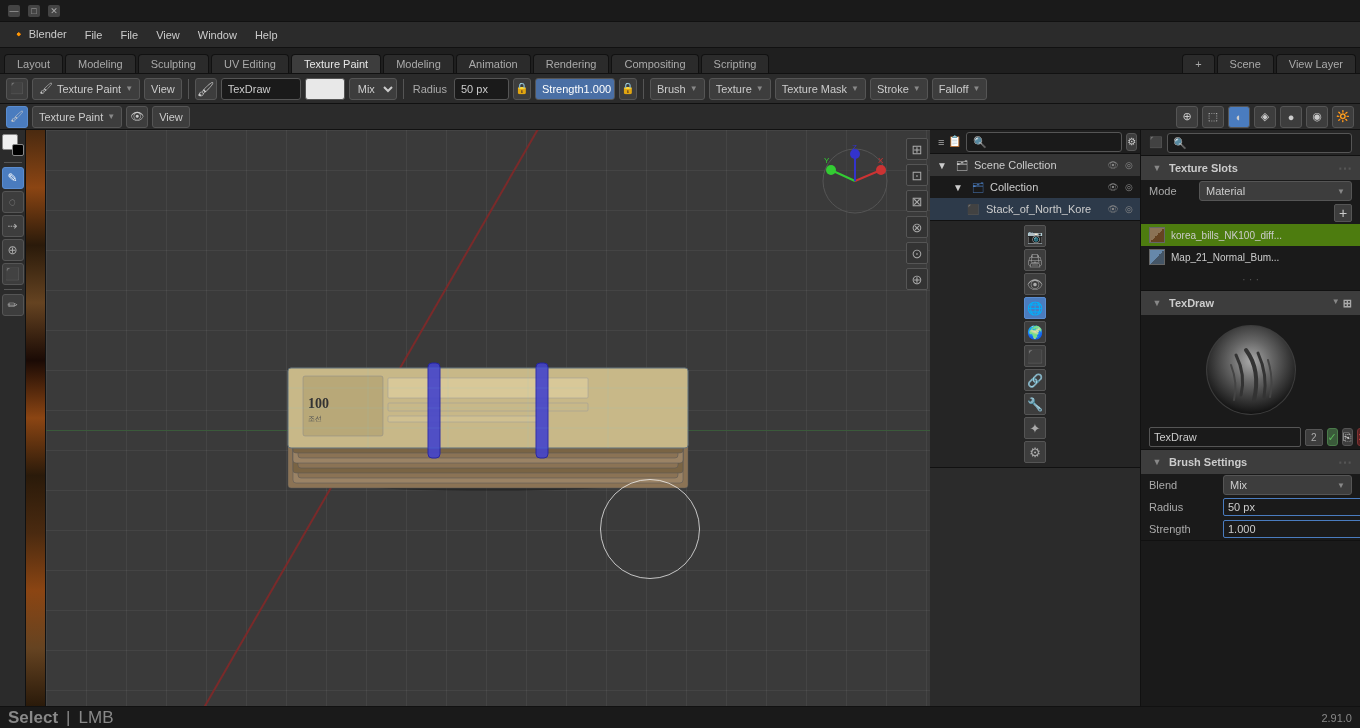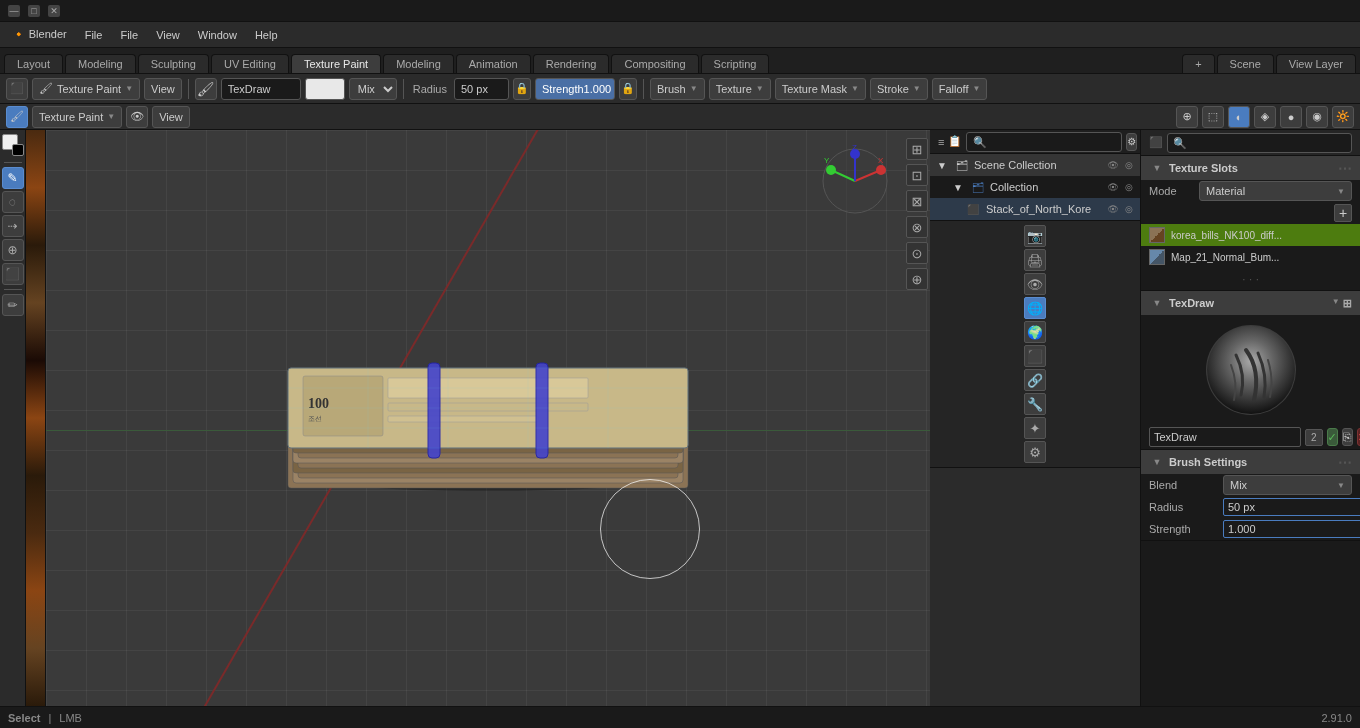--- a/index.html
+++ b/index.html
@@ -380,21 +380,21 @@
     #status-bar {
       height: 22px;
       background: #1a1a1a;
       display: flex;
       align-items: center;
       padding: 0 8px;
       gap: 8px;
       border-top: 1px solid #111;
     }
 
-    .status-item { font-size: 11px; color: #888; }
+    .status-item { font-size: 17px; color: #888; }
     .status-version { margin-left: auto; font-size: 11px; color: #888; }
 
     
     .chevron { font-size: 8px; color: #888; }
 
     
     .plus-btn {
       width: 18px;
       height: 18px;
       background: #3d3d3d;

